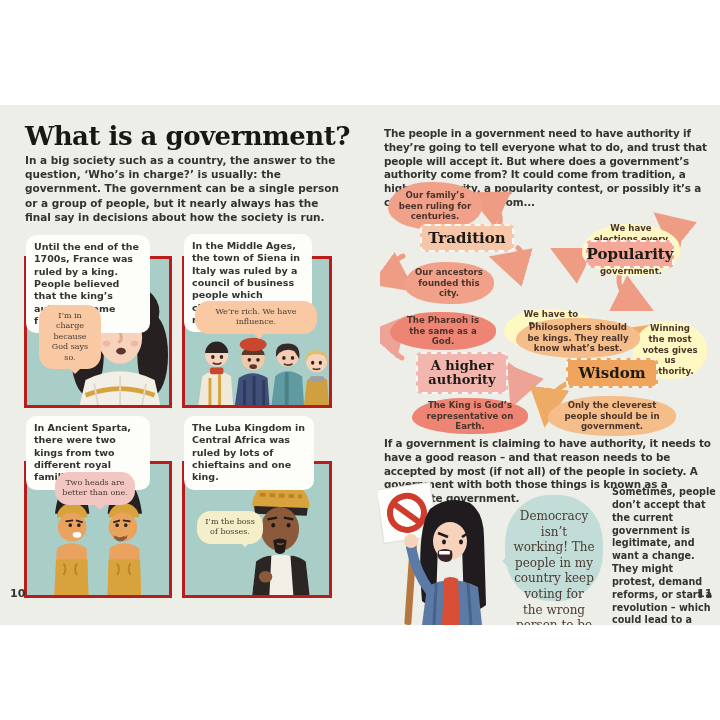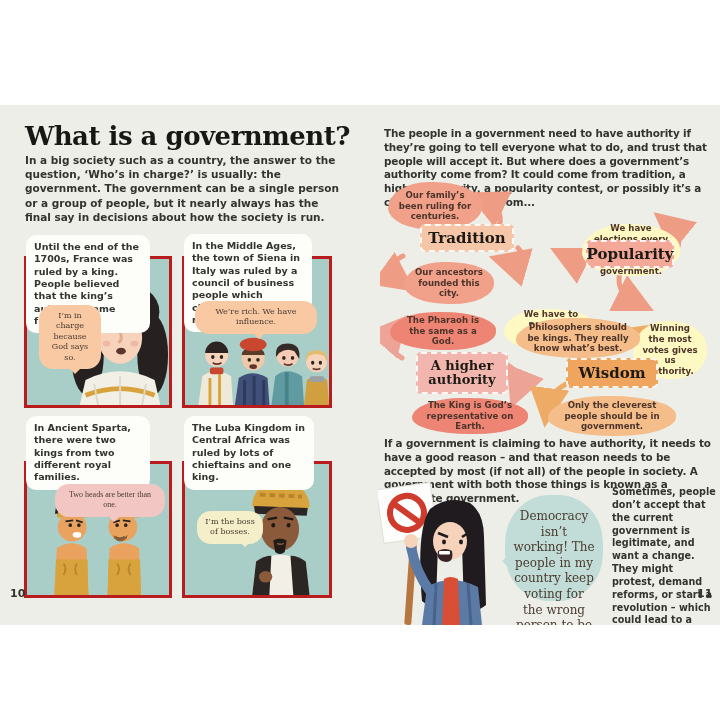--- a/index.html
+++ b/index.html
@@ -129,21 +129,21 @@
       <path d="M94,104 Q98,110 94,116 M108,104 Q104,110 108,116" stroke="#b9832b" stroke-width="2" fill="none"></path>
       <path d="M84,52 Q88,20 102,18 Q116,20 120,52 Z" fill="#26211f"></path>
       <path d="M85,56 a16,15 0 0 1 32,0 Z" fill="#d8a33c"></path>
       <ellipse cx="100" cy="66" rx="15" ry="15" fill="#e9a35f"></ellipse>
       <ellipse cx="94" cy="64" rx="1.8" ry="2" fill="#2a2420"></ellipse>
         <ellipse cx="103" cy="64" rx="1.8" ry="2" fill="#2a2420"></ellipse>
       <path d="M90,61 L97,59 M100,59 L108,60" stroke="#2a2420" stroke-width="2"></path>
       <path d="M92,76 Q97,80 102,76" stroke="#6b4a2e" stroke-width="2" fill="none"></path>
       <path d="M90,74 Q97,82 105,74 L104,78 Q97,84 91,78 Z" fill="#8a6138"></path>
     </svg>
-    <div class="speech sb-pink tail-d" style="left:28px; top:20px; width:110px;font-family:Liberation Serif, serif;">Two heads are better than one.</div>
+    <div class="speech sb-pink tail-d" style="left:28px; top:8px; width:80px;">Two heads are better than one.</div>
   </div>
   <div class="caption" style="left:26px; top:311px; width:124px;">In Ancient Sparta, there were two kings from two different royal families.</div>
 
   <div class="panel" style="left:182px; top:356px; width:150px; height:137px;">
     <svg viewBox="0 0 150 137">
       <path d="M97,3 Q92,14 97,24 M104,2 Q100,14 104,24 M110,5 Q107,15 109,24" stroke="#cf4a38" stroke-width="5" stroke-linecap="round" fill="none"></path>
       <path d="M70,42 Q72,20 100,20 Q128,20 130,44 L126,52 L74,52 Z" fill="#d8a33c"></path>
       <path d="M72,44 L128,46 L127,54 L73,52 Z" fill="#2b2624"></path>
       <path d="M78,32 L122,34" stroke="#b9832b" stroke-width="4" stroke-dasharray="6 4"></path>
       <ellipse cx="99" cy="68" rx="20" ry="23" fill="#8a5a3b"></ellipse>

